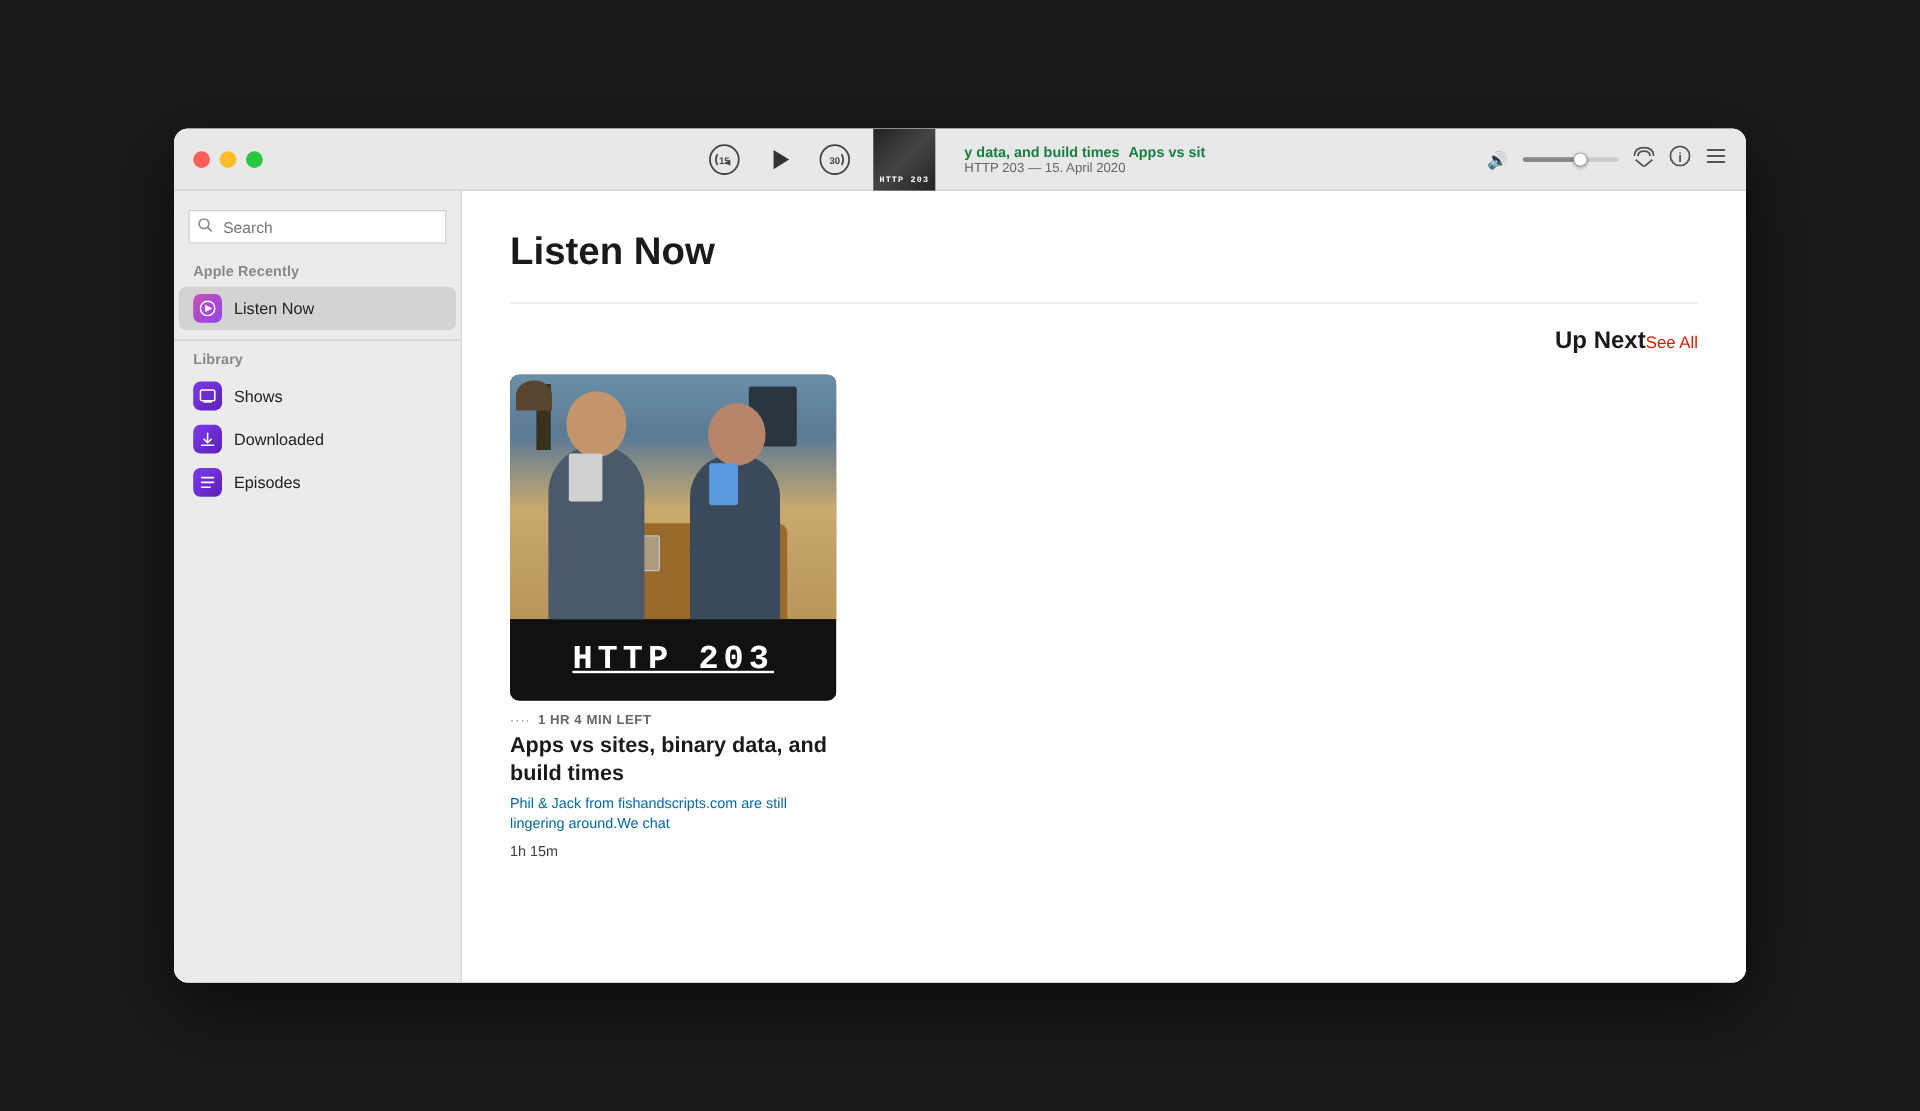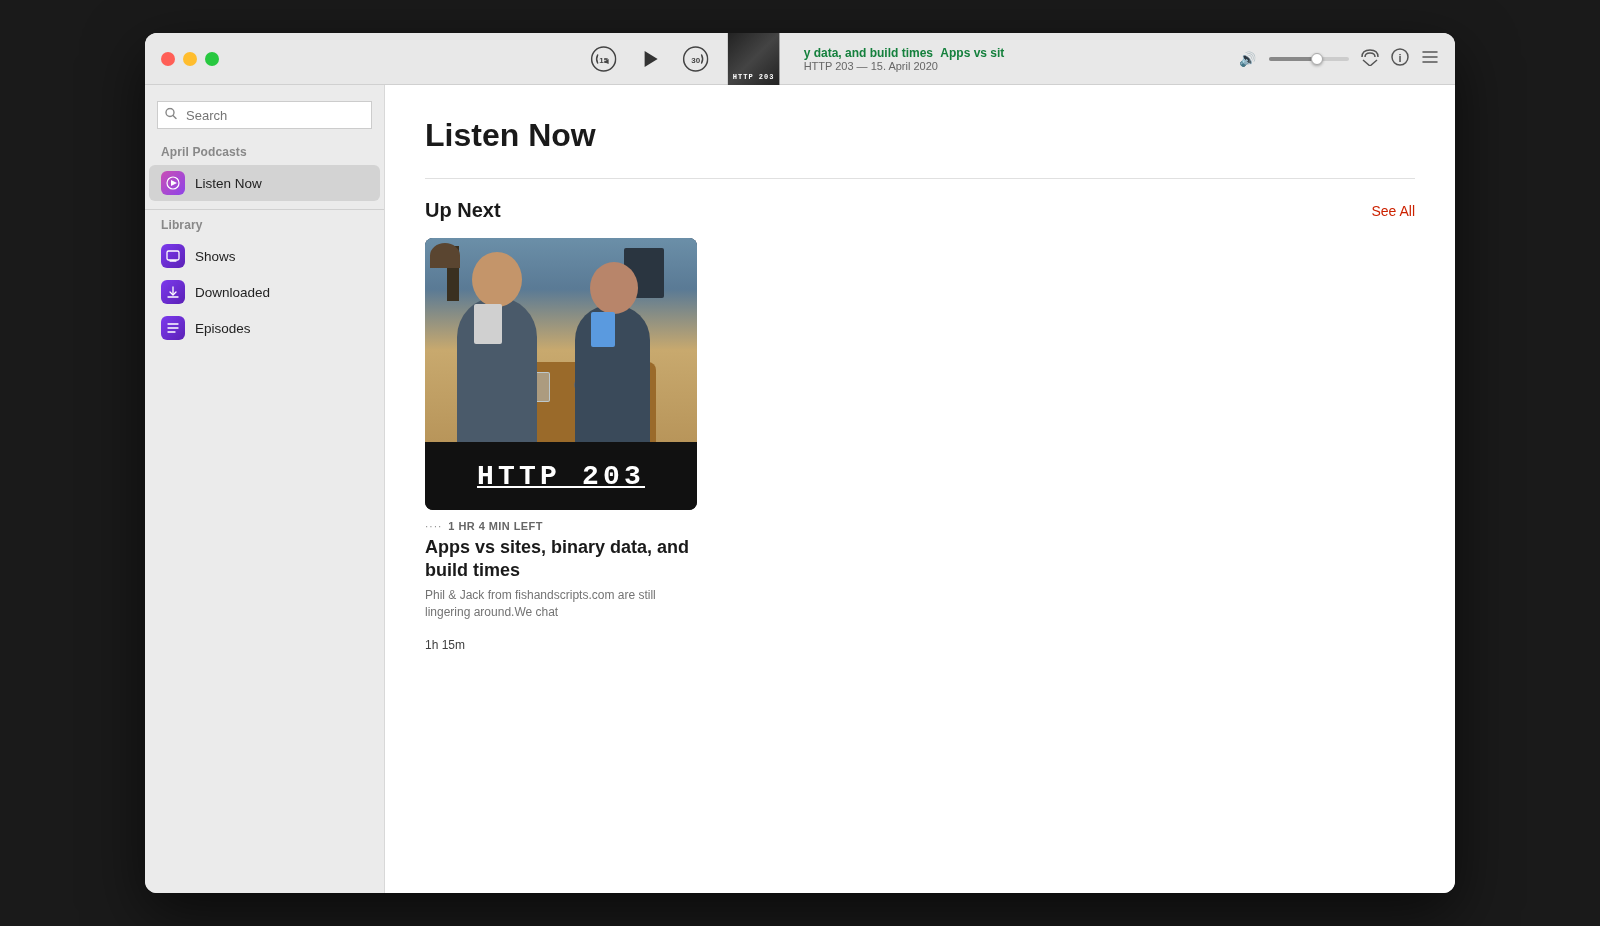--- a/index.html
+++ b/index.html
@@ -8,21 +8,21 @@
       background: #1a1a1a;
       display: flex;
       justify-content: center;
       align-items: center;
       min-height: 100vh;
       font-family: -apple-system, BlinkMacSystemFont, 'SF Pro Text', 'Helvetica Neue', sans-serif;
     }
 
     .window {
       width: 1310px;
-      height: 860px;
+      height: 712px;
       background: #f0f0f0;
       border-radius: 12px;
       overflow: hidden;
       display: flex;
       flex-direction: column;
       box-shadow: 0 20px 60px rgba(0,0,0,0.6);
     }
 
     
     .titlebar {
@@ -287,21 +287,21 @@
 
     .section-divider {
       height: 1px;
       background: #e0e0e0;
       margin-bottom: 20px;
     }
 
     .section-header {
       display: flex;
       align-items: center;
-      justify-content: space-between;
+      justify-content: flex-end;
       margin-bottom: 16px;
     }
 
     .section-title {
       font-size: 20px;
       font-weight: 700;
       color: #1a1a1a;
     }
 
     .see-all-btn {
@@ -404,23 +404,23 @@
     .episode-title {
       font-size: 18px;
       font-weight: 600;
       color: #1a1a1a;
       margin-bottom: 4px;
       line-height: 1.3;
     }
 
     .episode-desc {
       font-size: 12px;
-      color: #737373;
+      color: #0369a1;
       line-height: 1.4;
-      margin-bottom: 18px;
+      margin-bottom: 8px;
     }
 
     .episode-duration {
       font-size: 12px;
       color: #404040;
     }
 
     
     .content::-webkit-scrollbar { width: 8px; }
     .content::-webkit-scrollbar-track { background: transparent; }
@@ -511,21 +511,21 @@
       <div class="search-bar">
         <span class="search-icon-wrap">
           <svg width="12" height="12" viewBox="0 0 12 12">
             <circle cx="5" cy="5" r="4" stroke="#888" stroke-width="1.4" fill="none"></circle>
             <line x1="8" y1="8" x2="11" y2="11" stroke="#888" stroke-width="1.4" stroke-linecap="round"></line>
           </svg>
         </span>
         <input type="text" class="search-input" placeholder="Search" style="">
       </div>
 
-      <div class="sidebar-section-label">April Podcasts</div>
+      <div class="sidebar-section-label">Apple Recently</div>
 
       <div class="sidebar-item active">
         <div class="sidebar-icon icon-listen-now">
           <svg width="14" height="14" viewBox="0 0 14 14">
             <circle cx="7" cy="7" r="6" fill="none" stroke="white" stroke-width="1.2"></circle>
             <polygon points="5,4 11,7 5,10" fill="white"></polygon>
           </svg>
         </div>
         <span>Listen Now</span>
       </div>

